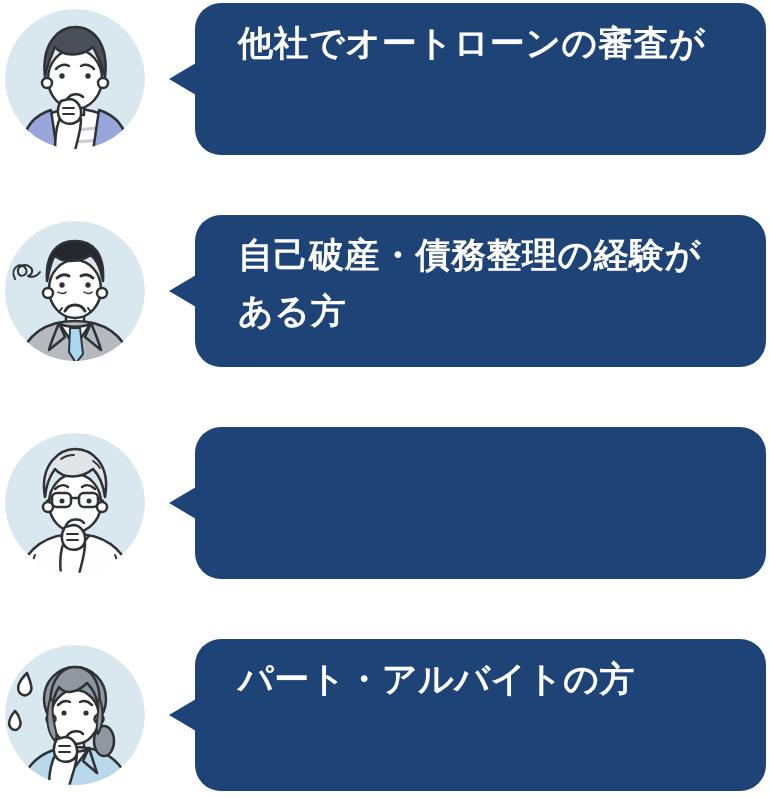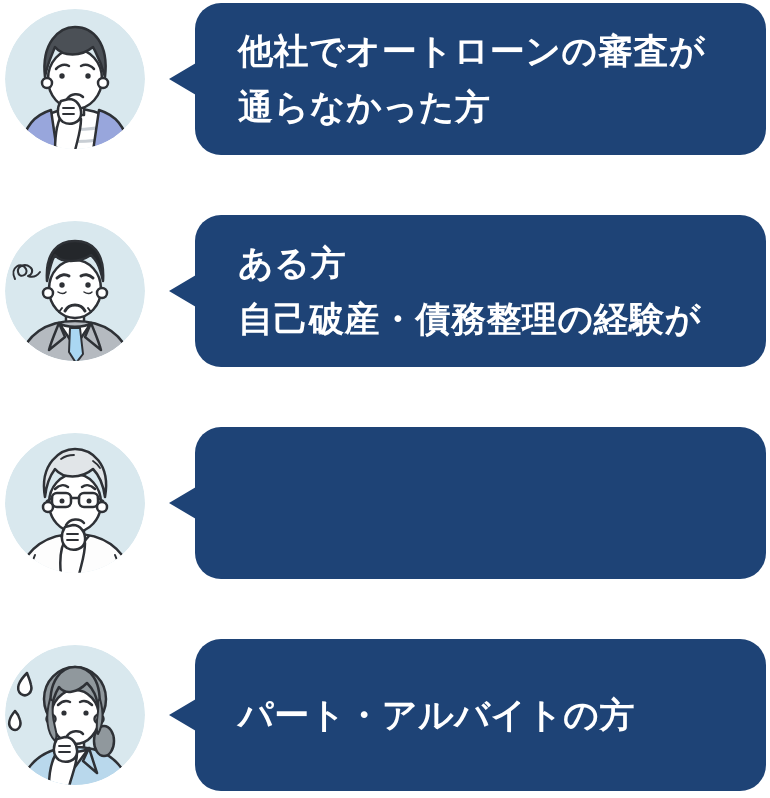--- a/index.html
+++ b/index.html
@@ -34,21 +34,20 @@
   .avatar svg{display:block;}
   .bubble{
     position:relative;
     flex:1;
     margin-left:50px;
     min-height:152px;
     background:var(--bubble);
     border-radius:26px;
     display:flex;
     flex-direction:column;
-    justify-content:center;
     padding:12px 30px 12px 43px;
   }
   .bubble .tail{
     position:absolute;
     left:-26px;top:50%;
     transform:translateY(-50%);
     width:0;height:0;
     border-top:16px solid transparent;
     border-bottom:16px solid transparent;
     border-right:27px solid var(--bubble);
@@ -96,21 +95,20 @@
           <path d="M62,90 C66,84 74,84 78,88"></path>
           <path d="M50,142 C50,124 52,112 58,104 L76,110 C76,122 72,132 70,142 Z" fill="#ffffff"></path>
           <path d="M56,92 C52,98 51,108 58,113 C65,117 75,114 76,106 C77,97 71,90 64,90 Z" fill="#ffffff"></path>
           <path d="M58,99 h11 M58,105 h11" stroke-width="1.8"></path>
         </g>
       </svg>
     </div>
     <div class="bubble">
       <span class="tail"></span>
       <div class="line">他社でオートローンの審査が</div>
-      <div class="line">通らなかった方</div>
     </div>
   </div>
 
   <div class="row">
     <div class="avatar">
       <svg viewBox="0 0 140 140" width="140" height="140">
         <defs>
             <clipPath id="c2">
               <circle cx="70" cy="70" r="70"></circle>
             </clipPath>
@@ -134,22 +132,22 @@
           <path d="M53,71 c3,2 6,2 8,0" stroke-width="1.5"></path>
           <path d="M79,71 c3,2 6,2 8,0" stroke-width="1.5"></path>
           <path d="M60,90 C64,82 76,82 80,90" stroke-width="3"></path>
           <path d="M57,87 l-3,4 M83,87 l3,4" stroke-width="2"></path>
           <path d="M10,58 c-6,-12 7,-18 11,-10 c3,6 -7,10 -8,3 c-1,-6 7,-9 12,-5 c4,3 2,8 -2,9 c5,2 9,0 12,-4" stroke-width="2"></path>
         </g>
       </svg>
     </div>
     <div class="bubble">
       <span class="tail"></span>
+      <div class="line">自己破産・債務整理の経験が</div>
       <div class="line">ある方</div>
-      <div class="line">自己破産・債務整理の経験が</div>
     </div>
   </div>
 
   <div class="row">
     <div class="avatar">
       <svg viewBox="0 0 140 140" width="140" height="140">
         <defs>
             <clipPath id="c3">
               <circle cx="70" cy="70" r="70"></circle>
             </clipPath>

